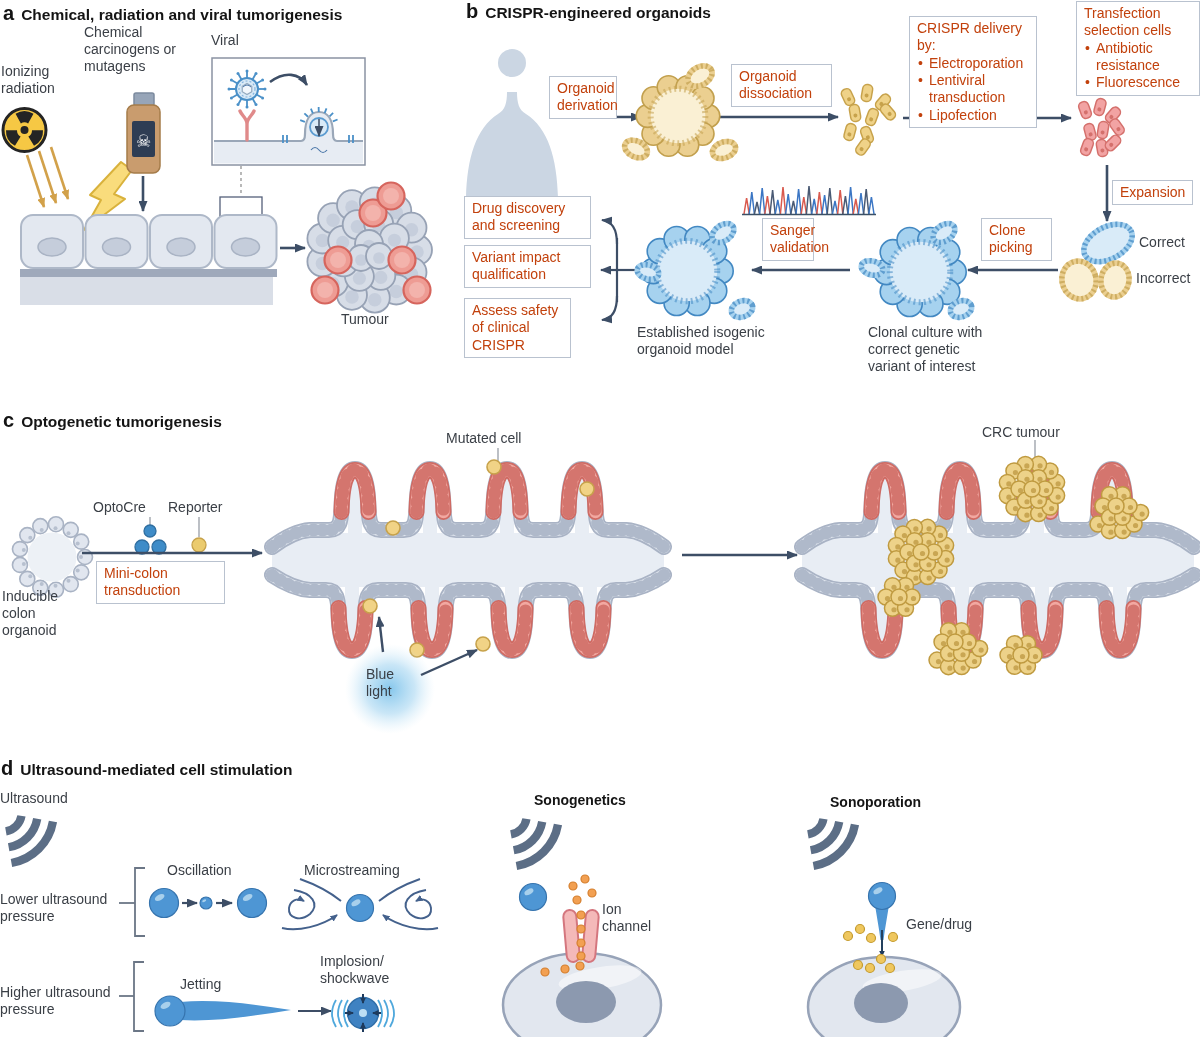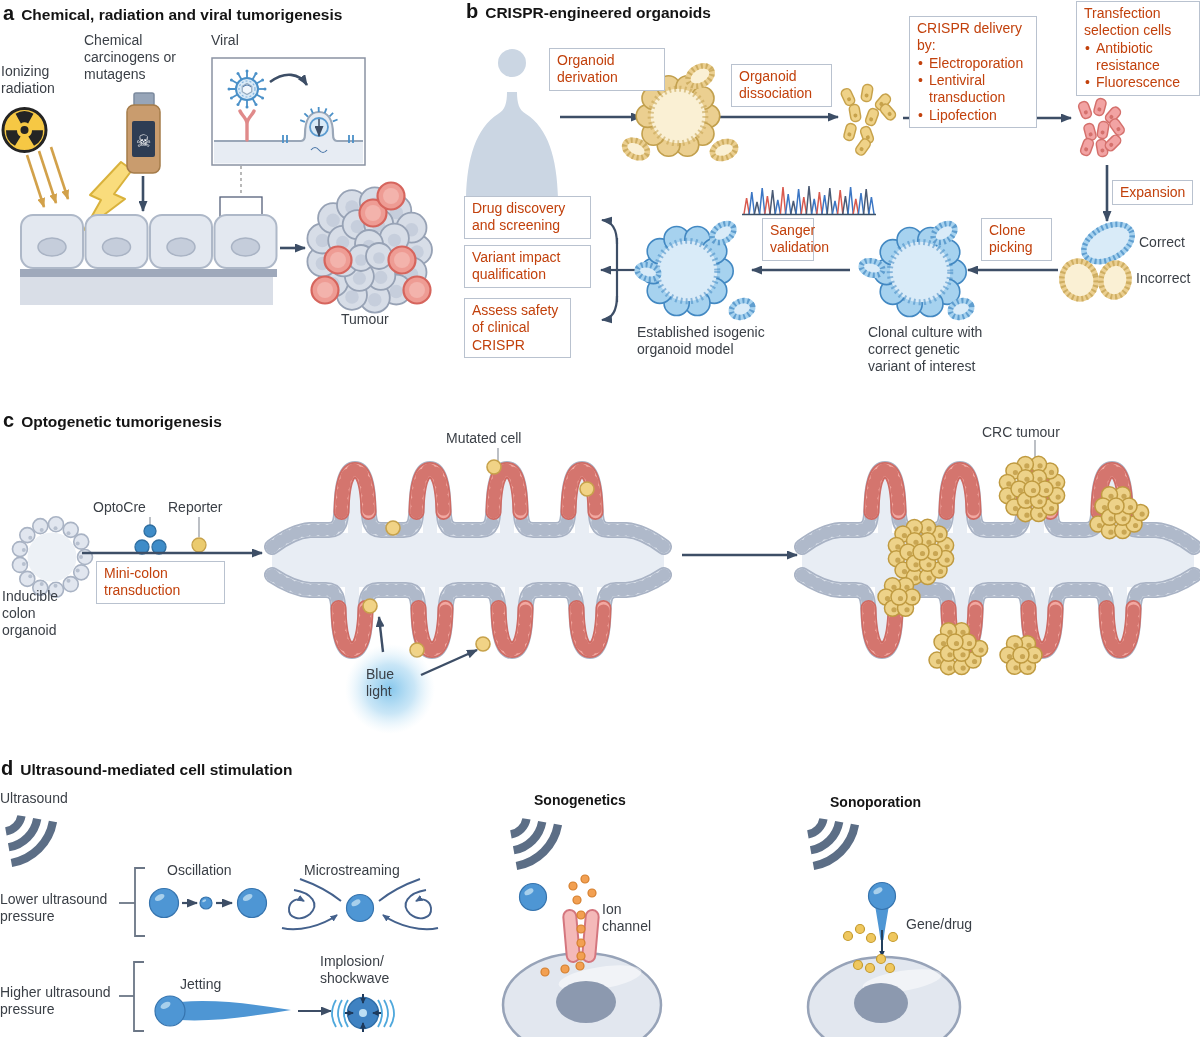--- a/index.html
+++ b/index.html
@@ -833,25 +833,25 @@
   <div class="ttl" style="left:3px;top:411px">
     <span class="ltr">c</span>
     <span>Optogenetic tumorigenesis</span>
   </div>
   <div class="ttl" style="left:1px;top:759px">
     <span class="ltr">d</span>
     <span>Ultrasound-mediated cell stimulation</span>
   </div>
 
   <div class="lbl" style="left:1px;top:63px;width:76px">Ionizing radiation</div>
-  <div class="lbl" style="left:84px;top:32px;width:112px">Chemical carcinogens or mutagens</div>
+  <div class="lbl" style="left:84px;top:24px;width:112px">Chemical carcinogens or mutagens</div>
   <div class="lbl" style="left:211px;top:32px">Viral</div>
   <div class="lbl" style="left:341px;top:311px">Tumour</div>
 
-  <div class="box" style="left:549px;top:48px;width:116px">Organoid derivation</div>
+  <div class="box" style="left:549px;top:76px;width:68px">Organoid derivation</div>
   <div class="box" style="left:731px;top:64px;width:101px">Organoid dissociation</div>
   <div class="box" style="left:909px;top:16px;width:128px">
     <div>CRISPR delivery by:</div>
     <div class="bullet">Electroporation</div>
     <div class="bullet">Lentiviral transduction</div>
     <div class="bullet">Lipofection</div>
   </div>
   <div class="box" style="left:1076px;top:1px;width:124px">
     <div>Transfection selection cells</div>
     <div class="bullet">Antibiotic resistance</div>

